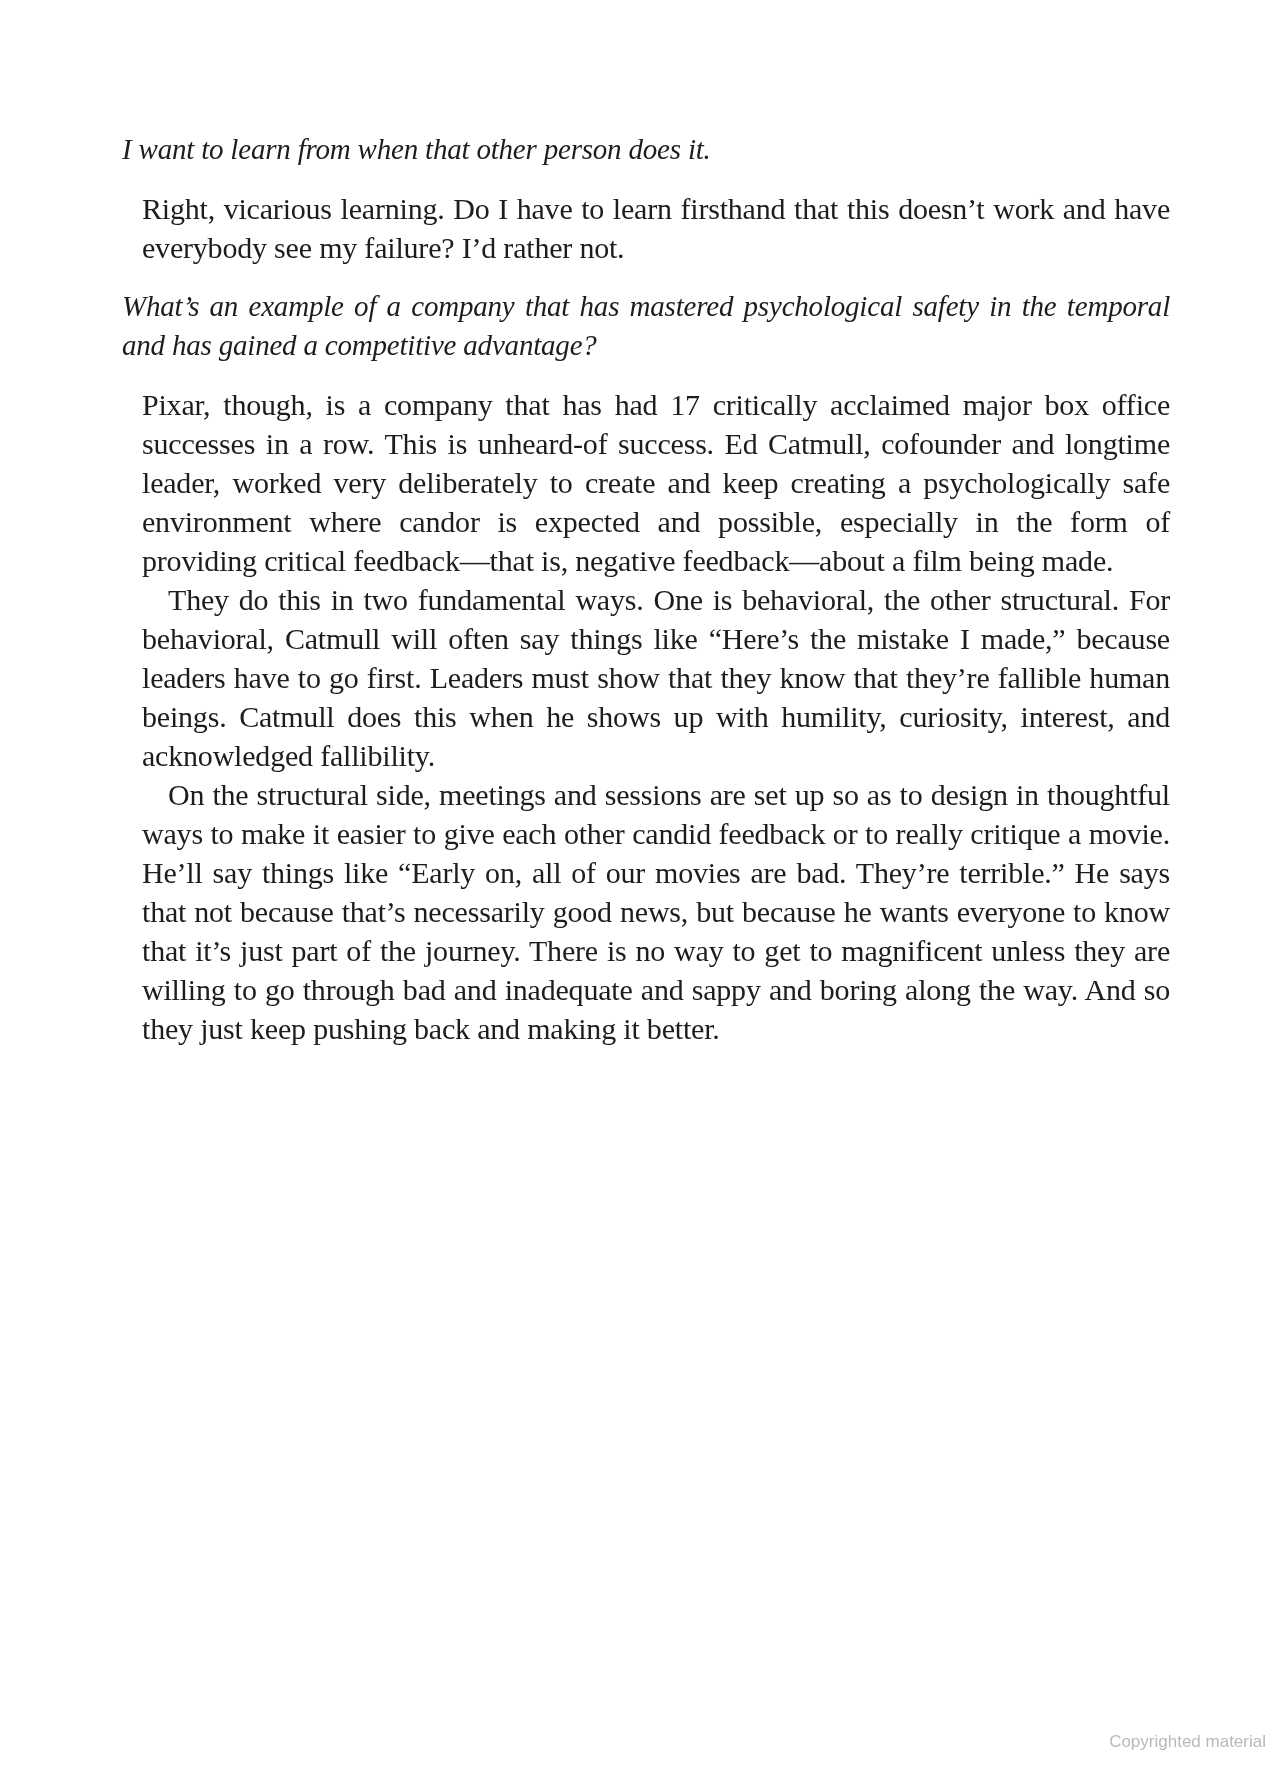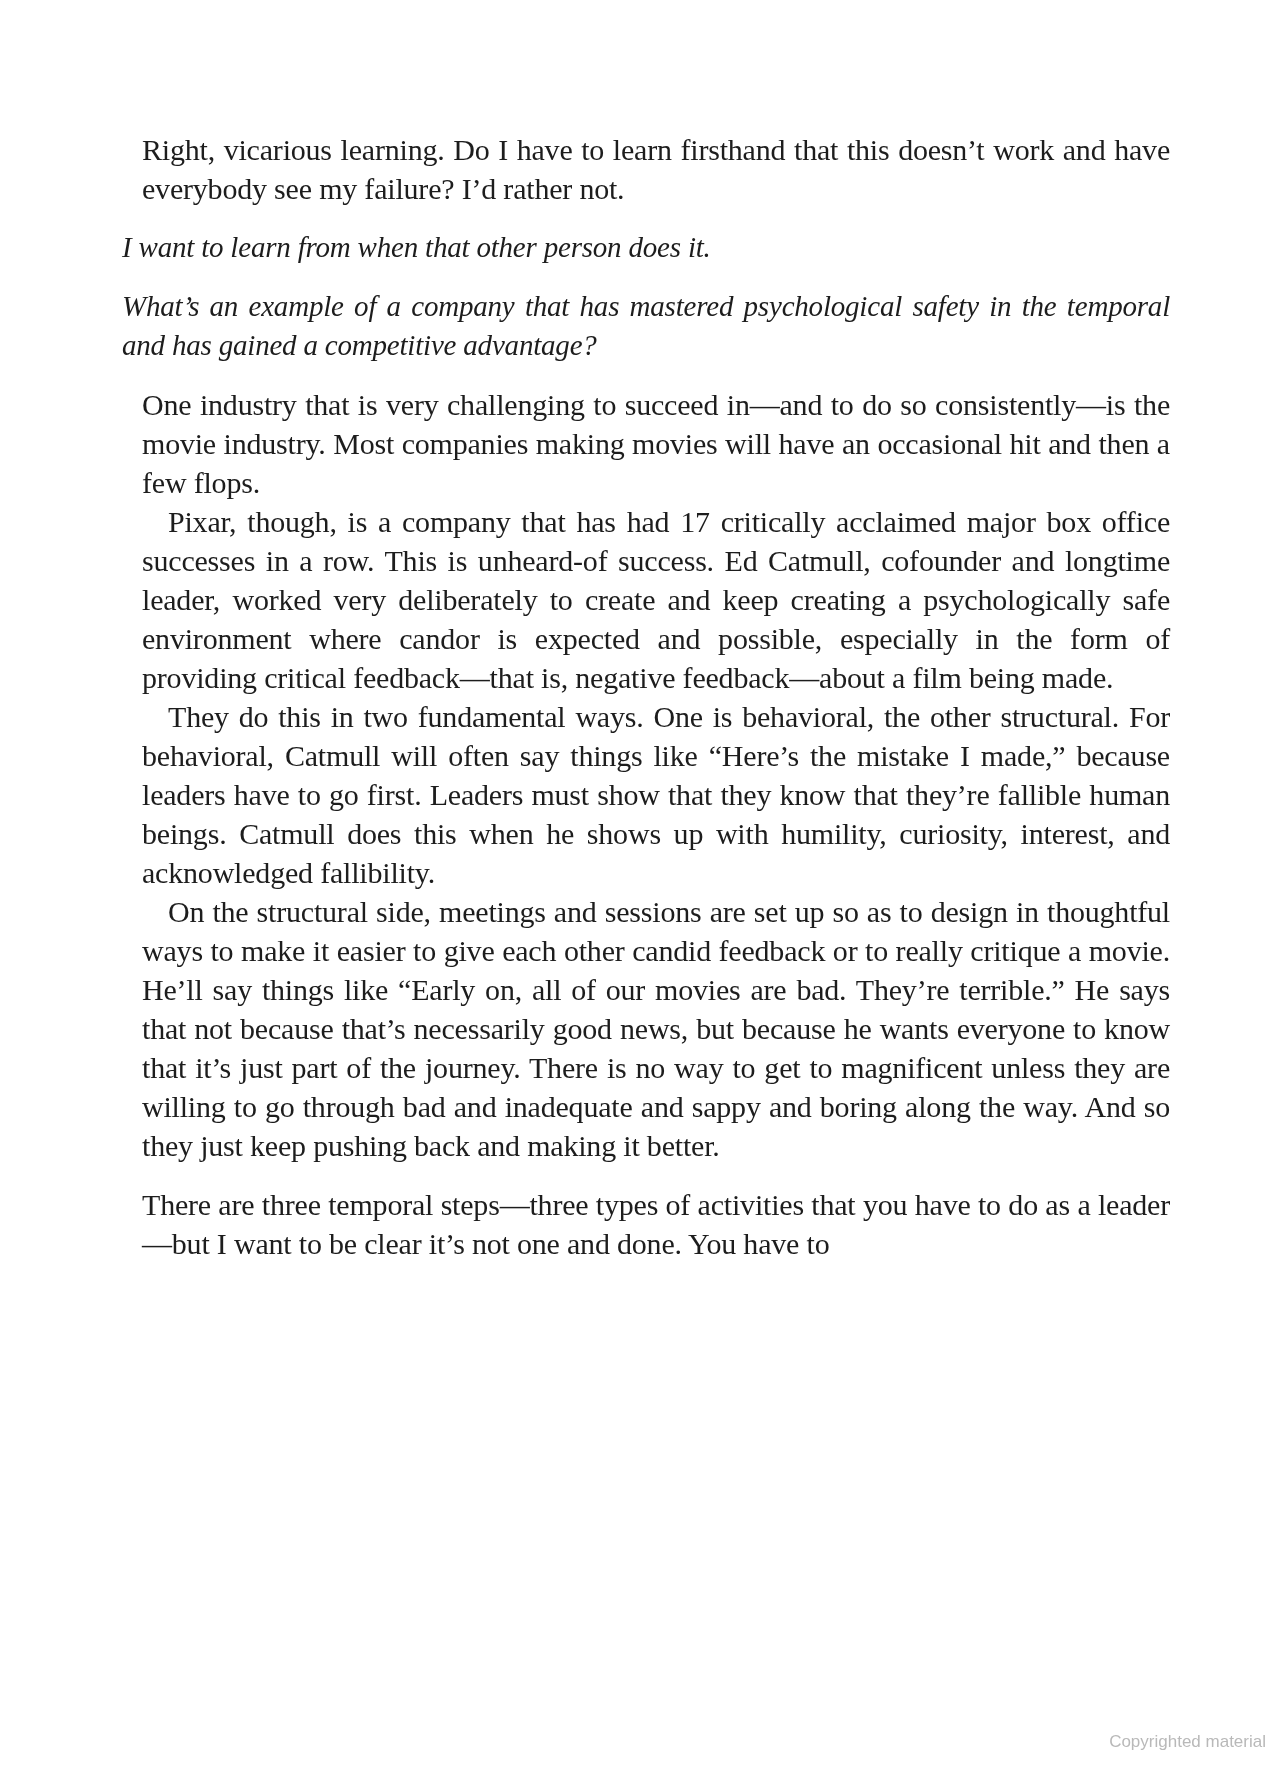--- a/index.html
+++ b/index.html
@@ -49,33 +49,29 @@
     font-family: "Liberation Sans", "DejaVu Sans", sans-serif;
     font-size: 17px;
     color: #b9b9b9;
   }
 </style>
 </head>
 <body>
 
 <div class="page">
   <main class="text-area">
+      <div class="block question">
+        <p>I want to learn from when that other person does it.</p>
+      </div>
       <div class="block answer">
         <p>Right, vicarious learning. Do I have to learn firsthand that this doesn’t work and have everybody see my failure? I’d rather not.</p>
-      </div>
-      <div class="block question">
-        <p>I want to learn from when that other person does it.</p>
       </div>
       <div class="block question">
         <p>What’s an example of a company that has mastered psychological safety in the temporal and has gained a competitive advantage?</p>
       </div>
       <div class="block answer">
-        <p>One industry that is very challenging to succeed in—and to do so consistently—is the movie industry. Most companies making movies will have an occasional hit and then a few flops.</p>
         <p>Pixar, though, is a company that has had 17 critically acclaimed major box office successes in a row. This is unheard-of success. Ed Catmull, cofounder and longtime leader, worked very deliberately to create and keep creating a psychologically safe environment where candor is expected and possible, especially in the form of providing critical feedback—that is, negative feedback—about a film being made.</p>
         <p>They do this in two fundamental ways. One is behavioral, the other structural. For behavioral, Catmull will often say things like “Here’s the mistake I made,” because leaders have to go first. Leaders must show that they know that they’re fallible human beings. Catmull does this when he shows up with humility, curiosity, interest, and acknowledged fallibility.</p>
         <p>On the structural side, meetings and sessions are set up so as to design in thoughtful ways to make it easier to give each other candid feedback or to really critique a movie. He’ll say things like “Early on, all of our movies are bad. They’re terrible.” He says that not because that’s necessarily good news, but because he wants everyone to know that it’s just part of the journey. There is no way to get to magnificent unless they are willing to go through bad and inadequate and sappy and boring along the way. And so they just keep pushing back and making it better.</p>
-      </div>
-      <div class="block answer">
-        <p>There are three temporal steps—three types of activities that you have to do as a leader—but I want to be clear it’s not one and done. You have to</p>
       </div>
     </main>
   <div class="watermark">Copyrighted material</div>
 </div>
 
 </body></html>

